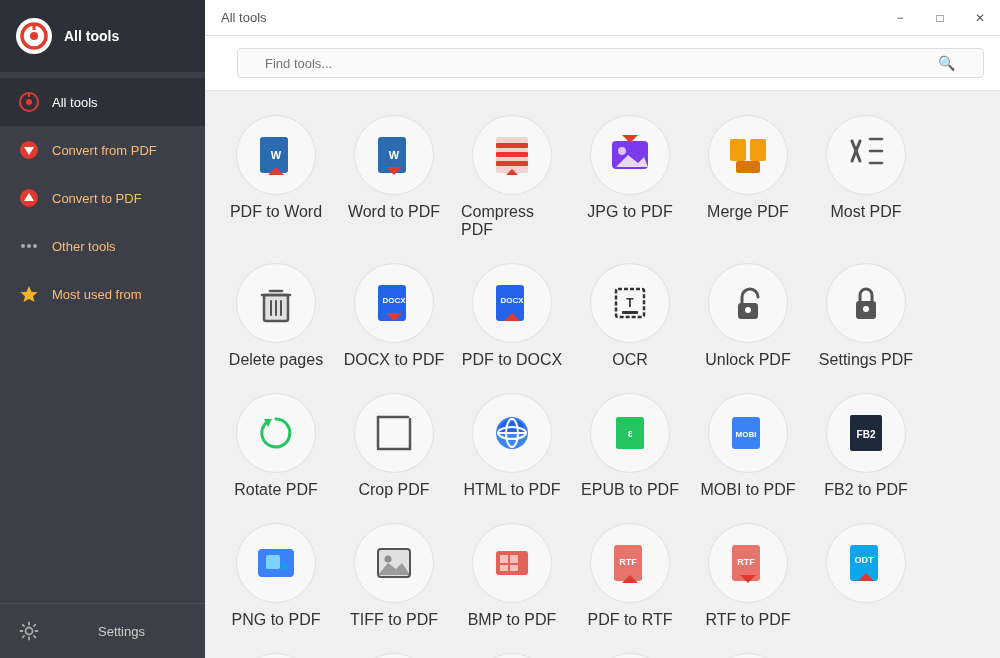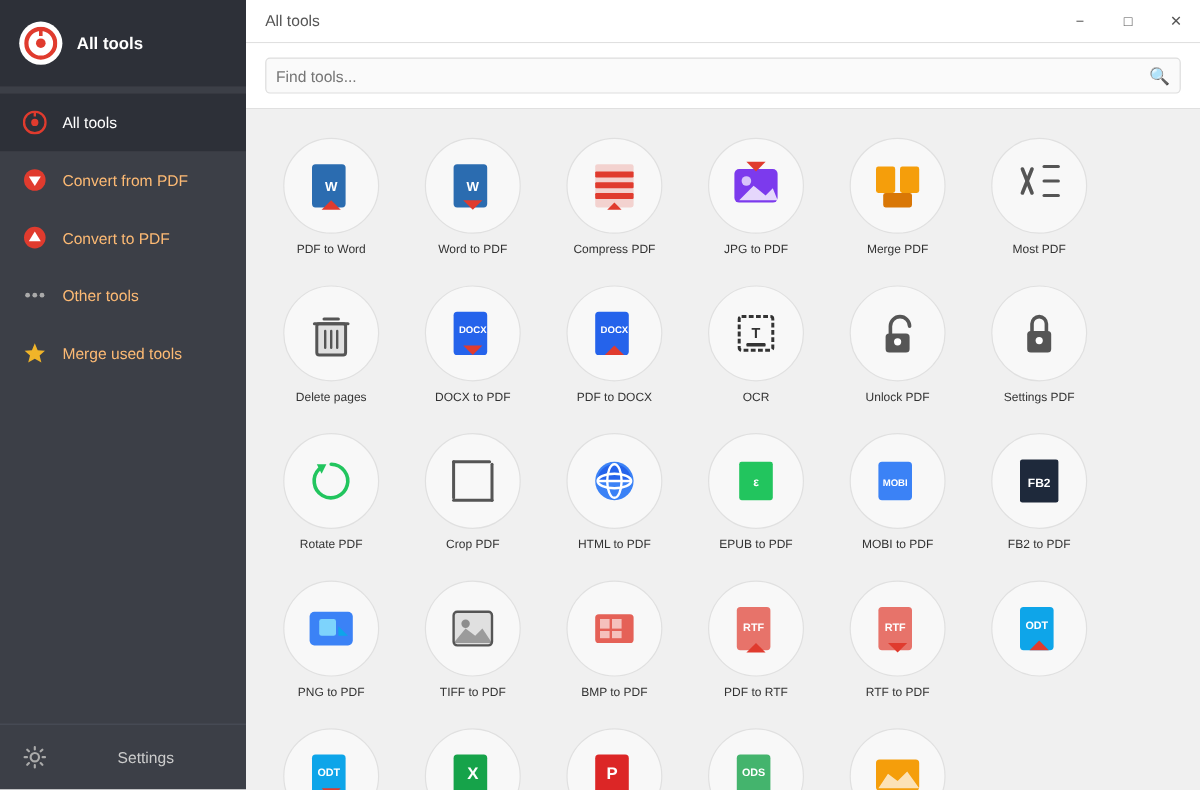--- a/index.html
+++ b/index.html
@@ -97,21 +97,22 @@
       padding: 12px 16px;
       background: #fff;
       border-bottom: 1px solid #e0e0e0;
     }
     .search-input-wrap {
       display: flex;
       align-items: center;
       border: 1px solid #ddd;
       border-radius: 4px;
       background: #fafafa;
-      padding: 6px 8px;
+      padding: 6px 27px;
+      margin-left: 16px;
     }
     .search-input {
       border: none;
       background: transparent;
       font-size: 13px;
       color: #999;
       flex: 1;
       outline: none;
     }
     .search-icon-el { color: #aaa; font-size: 14px; }
@@ -141,21 +142,21 @@
       border-radius: 50%;
       background: #f8f8f8;
       border: 1.5px solid #e0e0e0;
       display: flex;
       align-items: center;
       justify-content: center;
       margin-bottom: 8px;
       transition: box-shadow 0.15s;
     }
     .tool-label {
-      font-size: 10px;
+      font-size: 16px;
       color: #333;
       text-align: left;
     }
 
     
     svg { display: block; }
   </style>
 </head>
 <body>
 
@@ -214,21 +215,21 @@
       </span>
       <span>Other tools</span>
     </div>
 
     <div class="nav-item">
       <span class="nav-icon">
         <svg width="20" height="20" viewBox="0 0 20 20">
           <polygon points="10,2 12.4,7.8 18.5,8.2 14,12.2 15.5,18.1 10,14.9 4.5,18.1 6,12.2 1.5,8.2 7.6,7.8" fill="#f0b429"></polygon>
         </svg>
       </span>
-      <span>Merge used tools</span>
+      <span>Most used from</span>
     </div>
   </nav>
 
   <div class="sidebar-footer">
     <div class="nav-item-settings">
       <span class="nav-icon" style="margin-right:12px;">
         <svg width="20" height="20" viewBox="0 0 20 20">
           <circle cx="10" cy="10" r="3.5" fill="none" stroke="#aaa" stroke-width="1.8"></circle>
           <path d="M10 1.5v2M10 16.5v2M1.5 10h2M16.5 10h2M3.7 3.7l1.4 1.4M14.9 14.9l1.4 1.4M3.7 16.3l1.4-1.4M14.9 5.1l1.4-1.4" stroke="#aaa" stroke-width="1.8" stroke-linecap="round"></path>
         </svg>

